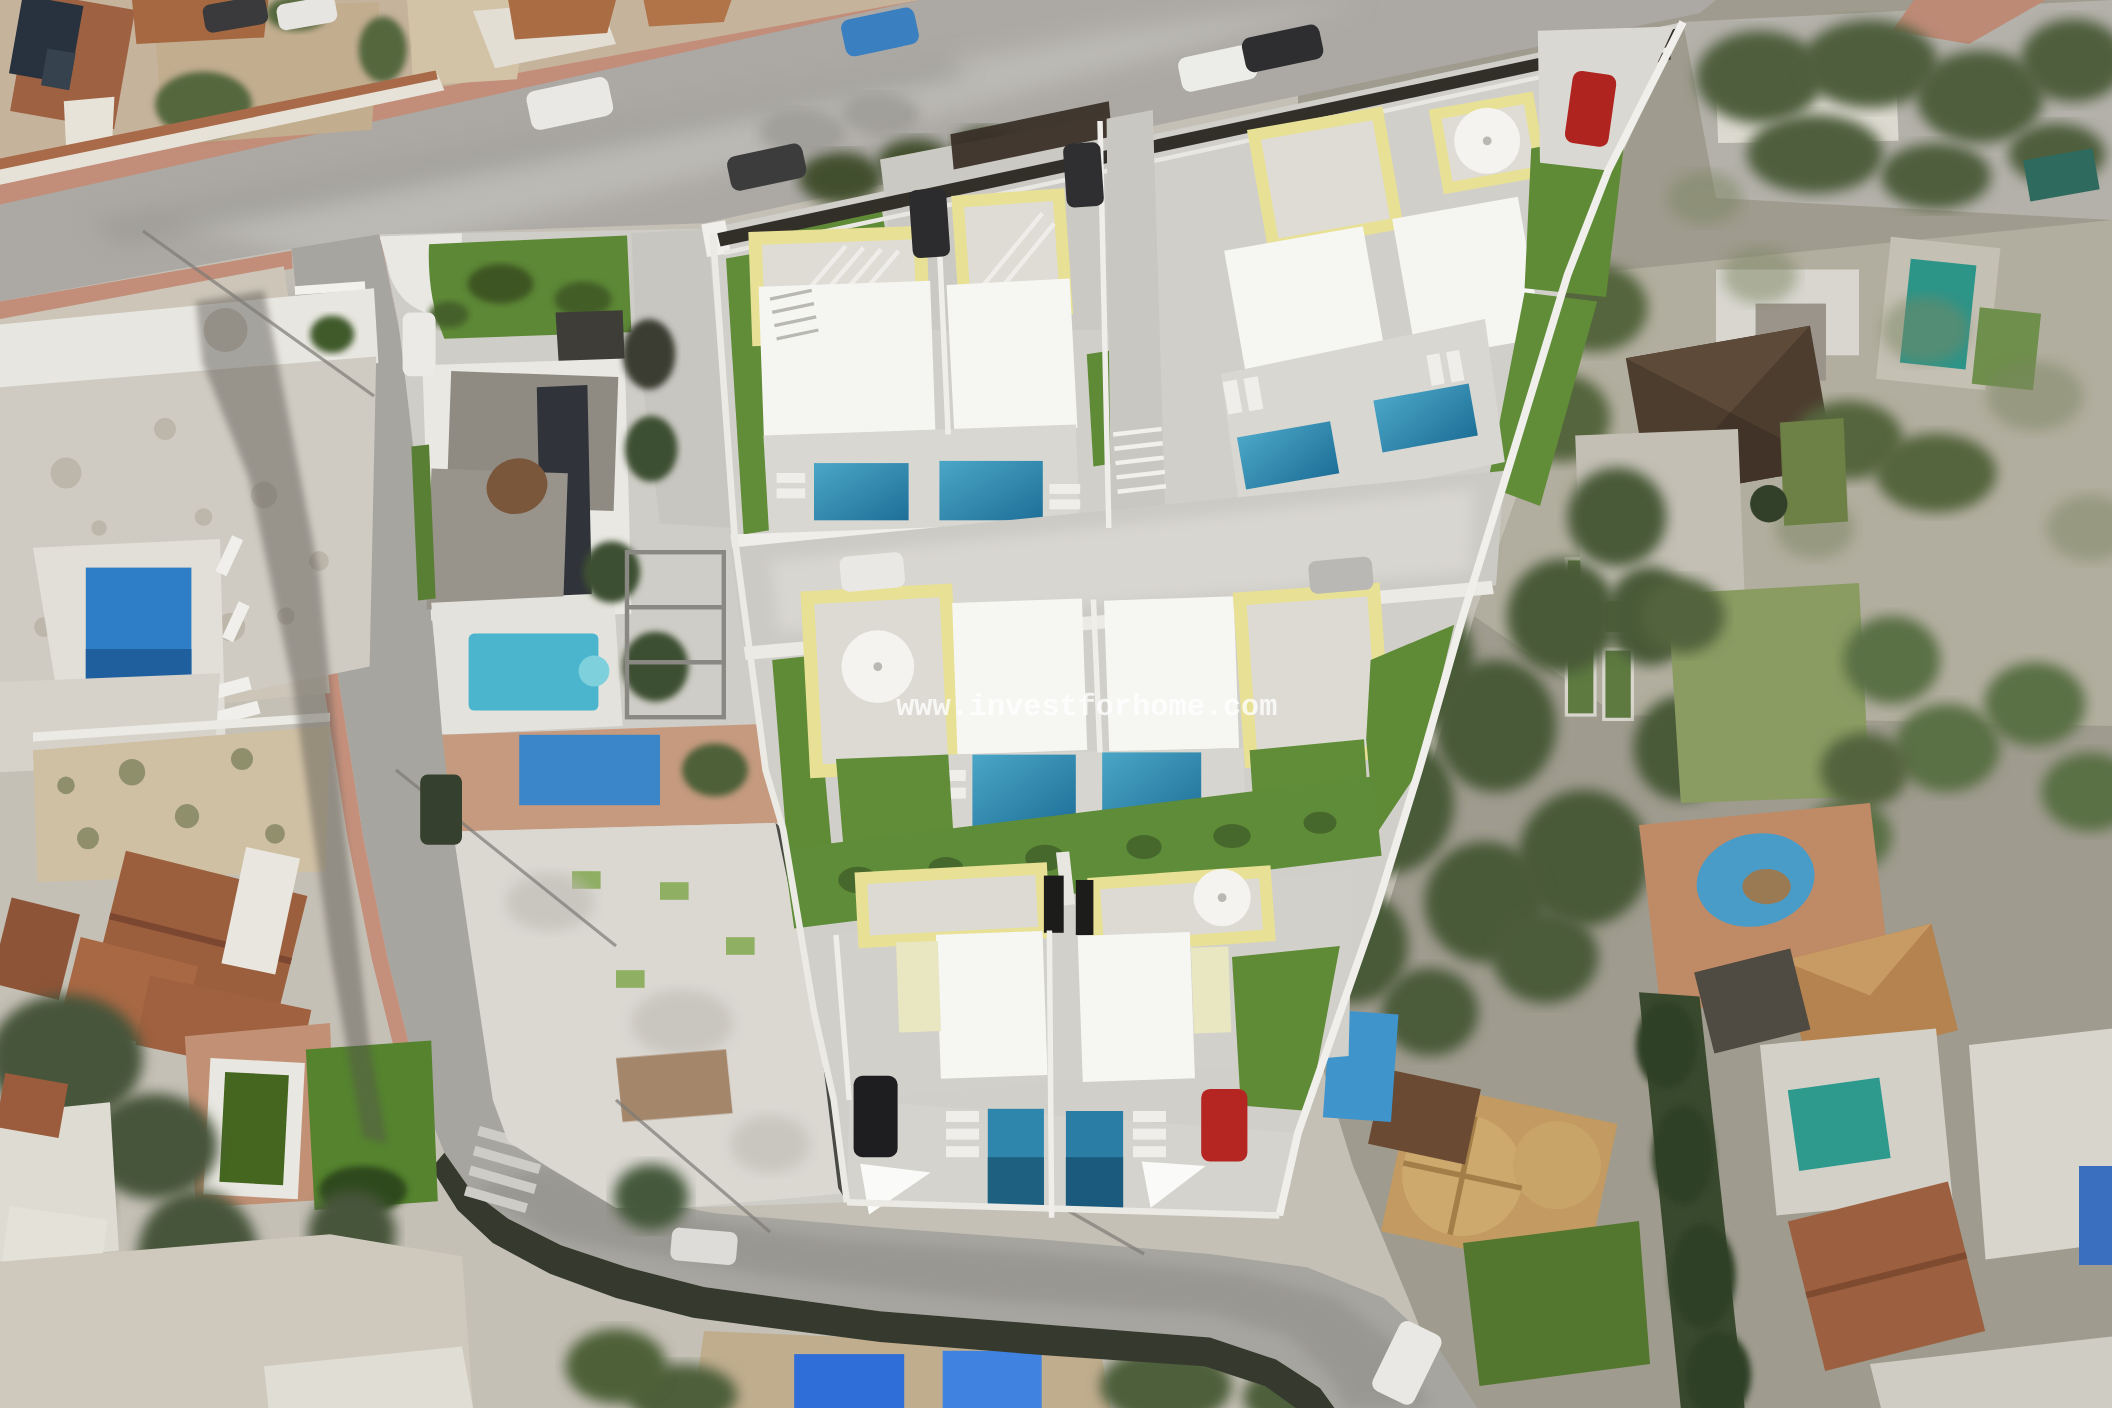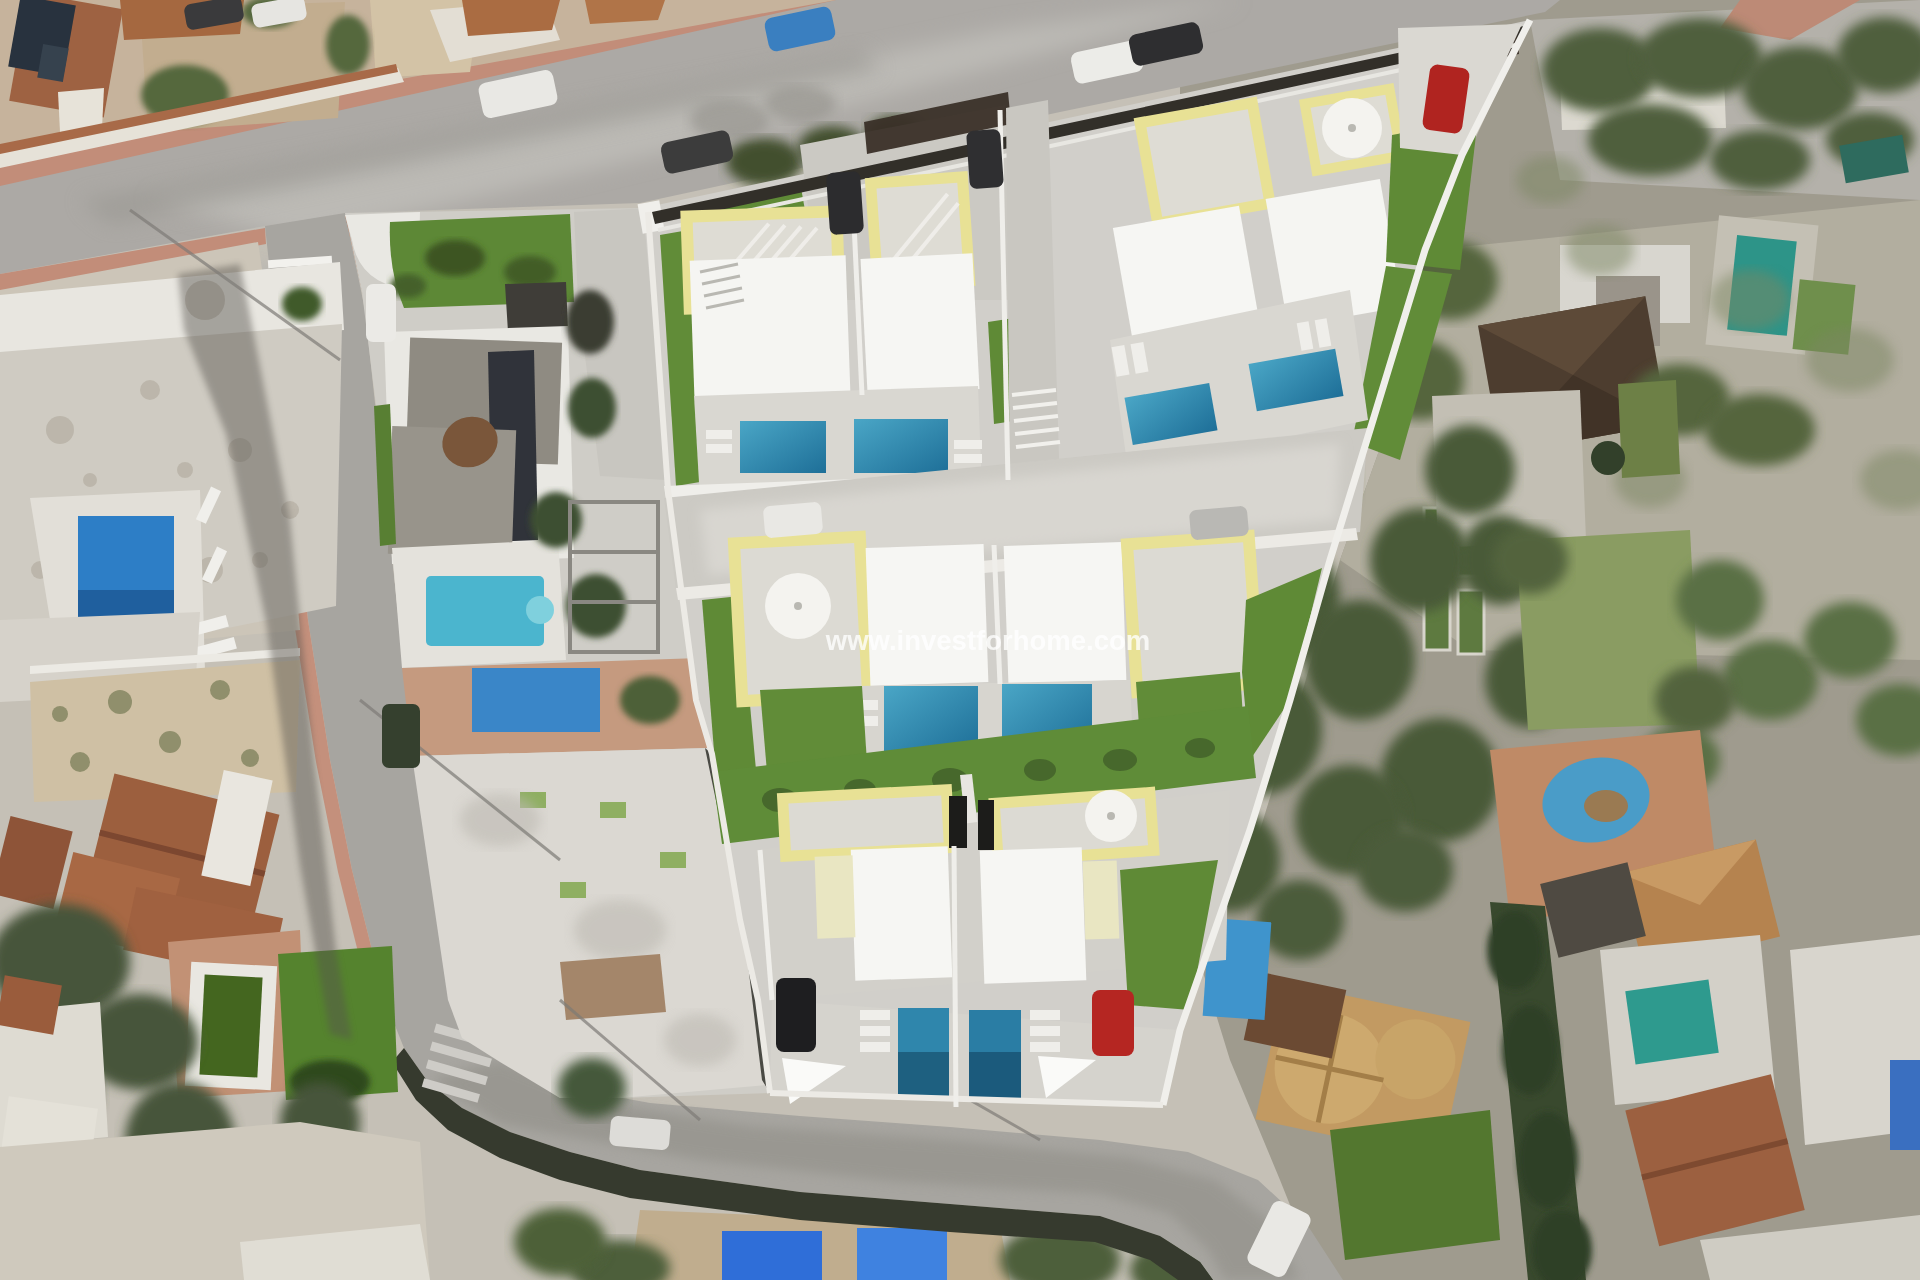--- a/index.html
+++ b/index.html
@@ -1,16 +1,16 @@
 <!DOCTYPE html>
 <html><head>
 <meta charset="utf-8">
 <style>
 html,body{margin:0;padding:0;background:#888;}
-#stage{position:relative;width:1920px;height:1280px;overflow:hidden;font-family:Liberation Sans, sans-serif;}
+#stage{position:relative;width:1920px;height:1280px;overflow:hidden;font-family:Liberation Mono, monospace;}
 </style>
 </head>
 <body>
 <div id="stage">
 <svg width="1920" height="1280" viewBox="0 0 1920 1280">
 <defs>
 <filter id="blur3">
           <feGaussianBlur stdDeviation="3"></feGaussianBlur>
         </filter>
 <filter id="blur6">

